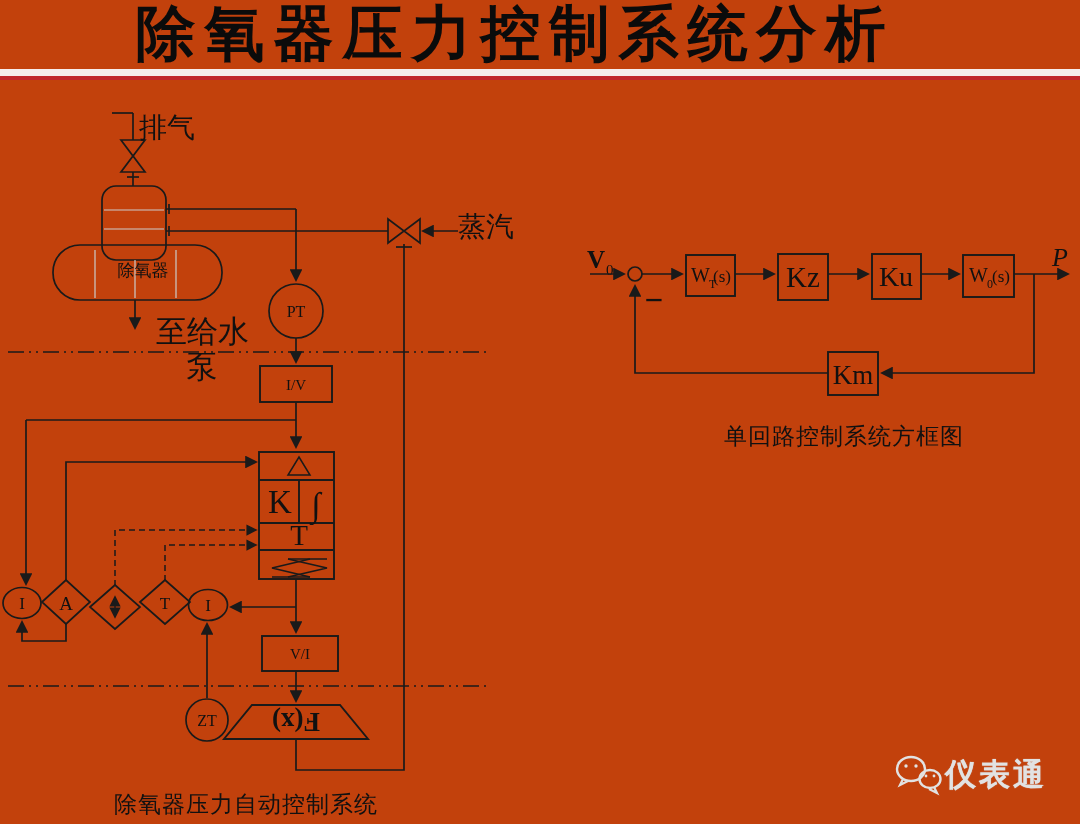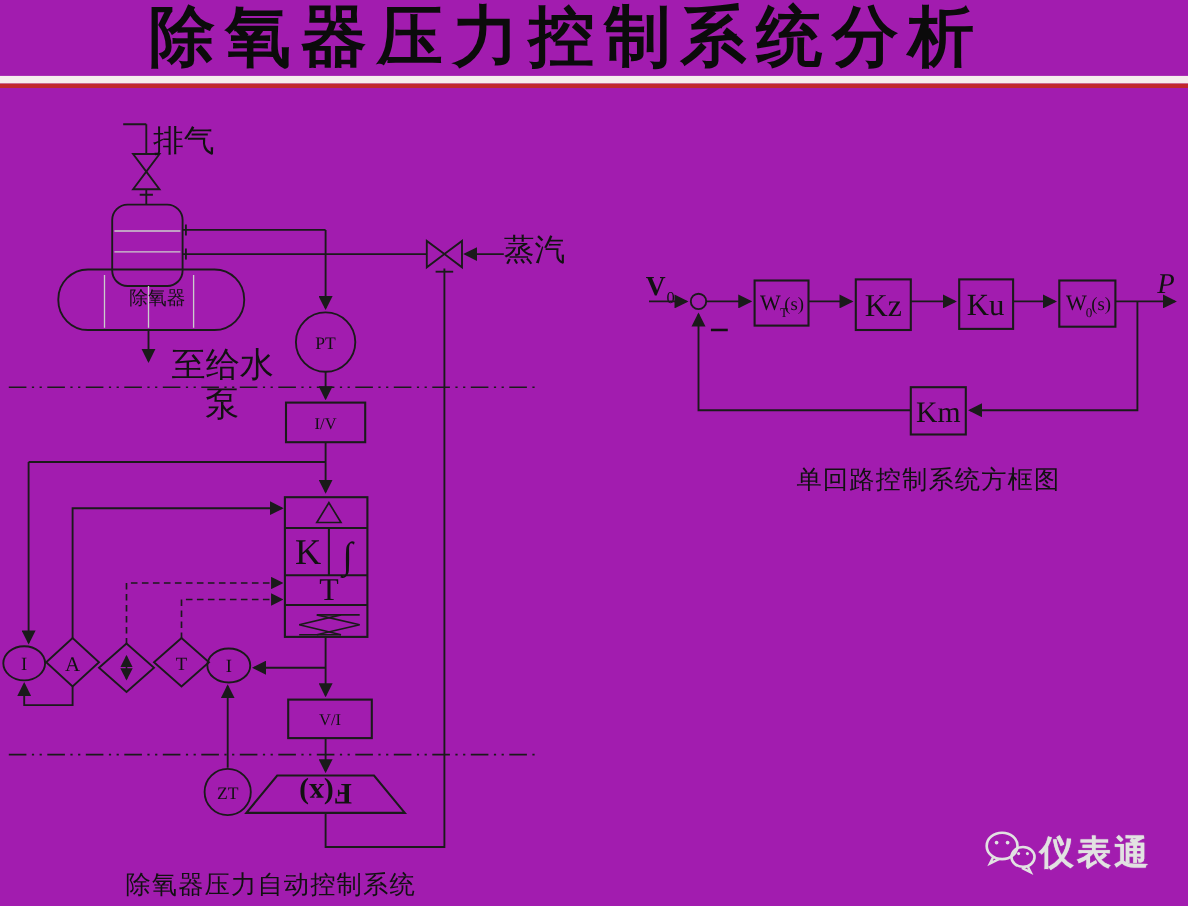--- a/index.html
+++ b/index.html
@@ -1,16 +1,16 @@
 <!DOCTYPE html>
 <html><head>
 <meta charset="utf-8">
 <style>
   html,body{margin:0;padding:0;background:#ffffff;}
-  #page{position:relative;width:1080px;height:824px;background:#a21caf;overflow:hidden;
+  #page{position:relative;width:1080px;height:824px;background:#c2410c;overflow:hidden;
         font-family:"Liberation Serif","DejaVu Serif",serif;}
   #title{position:absolute;left:100px;top:-6px;width:830px;text-align:center;
          font-size:60px;font-weight:bold;color:#0b0b0b;letter-spacing:9px;
          font-family:"Liberation Serif","DejaVu Serif",serif;white-space:nowrap;}
   .rule-soft{position:absolute;left:0;top:69px;width:1080px;height:7px;background:#f6eded;}
   .rule-red{position:absolute;left:0;top:76px;width:1080px;height:4px;}
   svg text{font-family:"Liberation Serif","DejaVu Serif",serif;fill:#111;}
   .ln{stroke:#1a1a1a;stroke-width:1.7;fill:none;}
   .lnthin{stroke:#1a1a1a;stroke-width:1.5;fill:none;}
   .faint{stroke:#cccccc;stroke-width:1.2;fill:none;}

